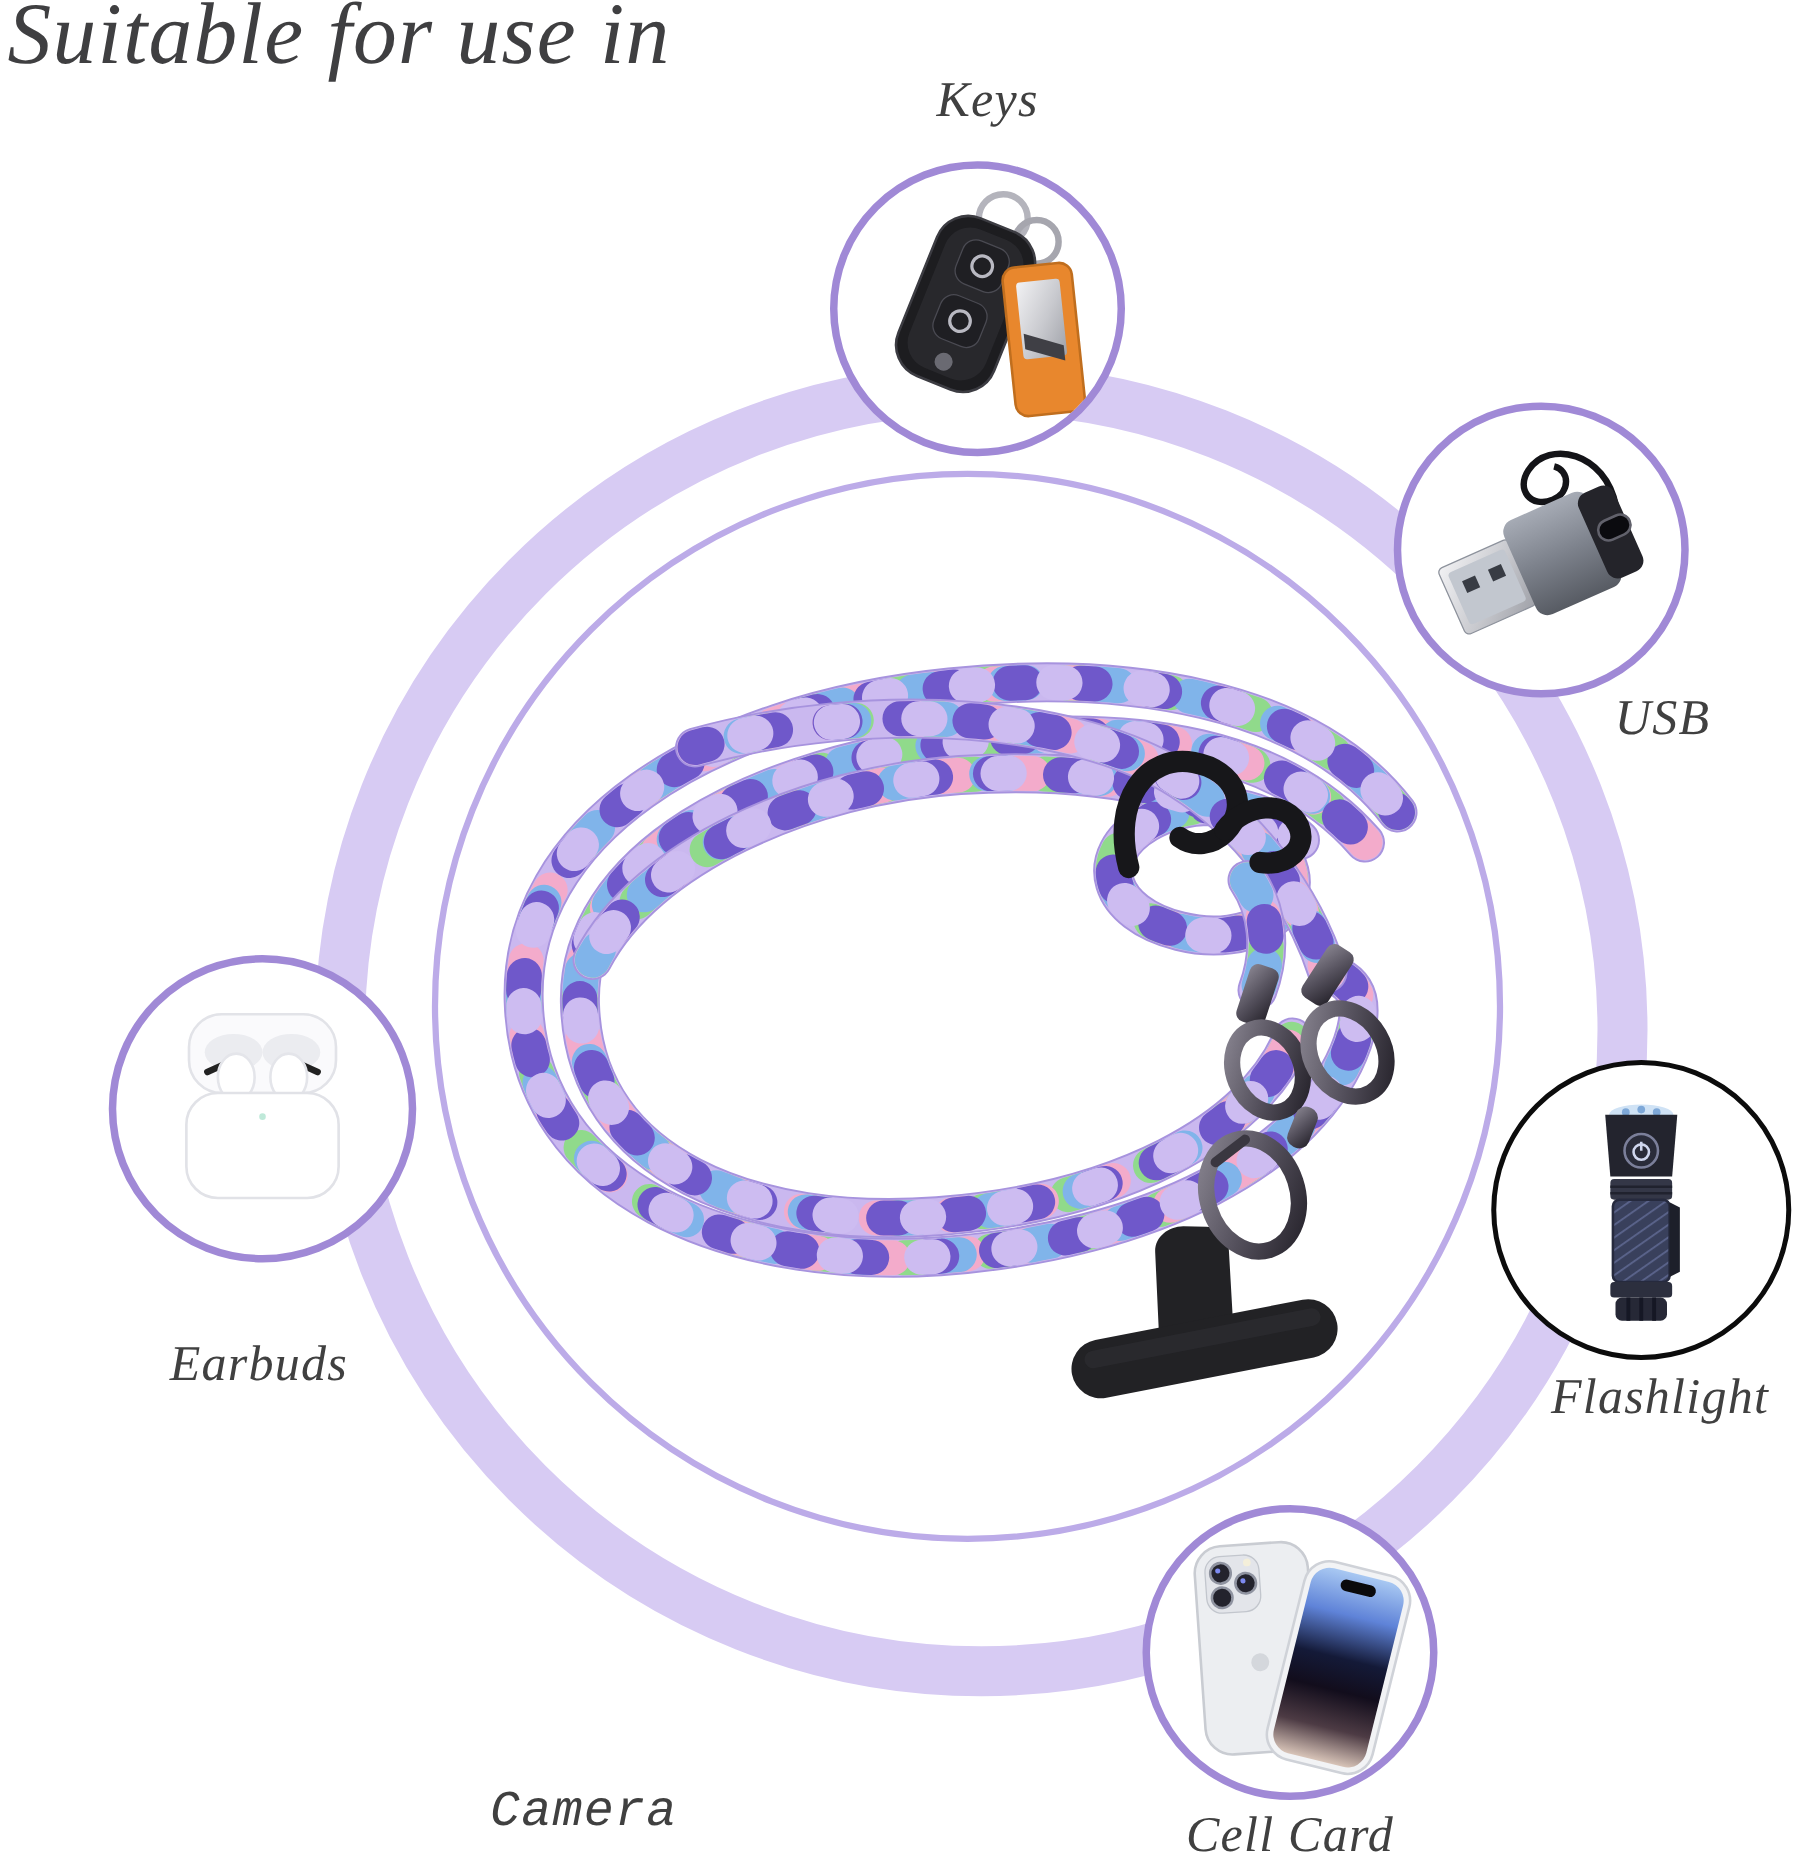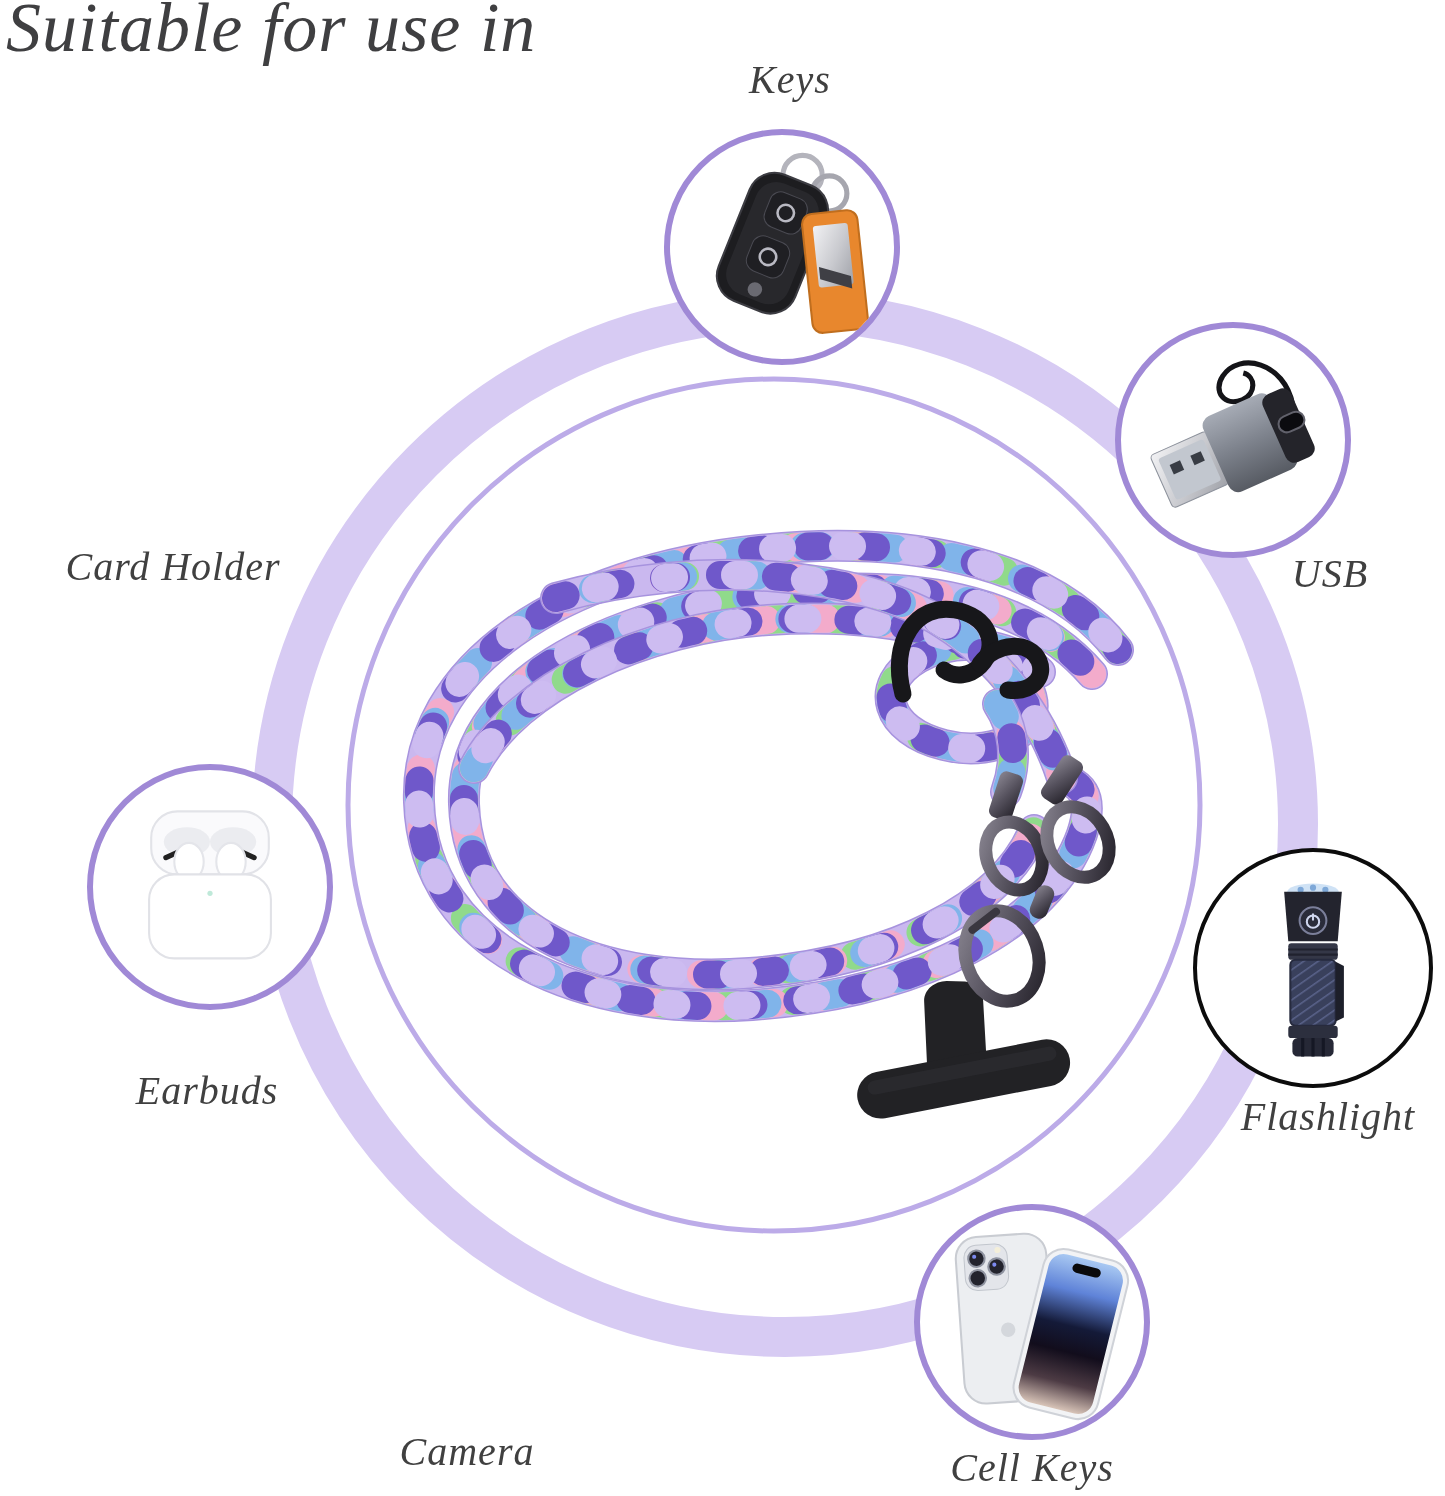--- a/index.html
+++ b/index.html
@@ -174,21 +174,20 @@
         <rect x="38" y="98" width="11" height="10" fill="#383c44"></rect>
         <rect x="60" y="98" width="11" height="10" fill="#383c44"></rect>
         <rect x="82" y="70" width="72" height="80" rx="10" fill="url(#gunbody)"></rect>
         <rect x="144" y="74" width="30" height="72" rx="9" fill="#24242a"></rect>
         <rect x="150" y="100" width="26" height="16" rx="8" fill="#0b0b0f" stroke="#61616b" stroke-width="2"></rect>
       </g>
     </svg>
   </div>
   <div class="item-label" style="left:1330px;top:550px;">USB</div>
 
-  <div class="item-label" style="left:173px;top:543px;">Card Holder</div>
 
   <div class="item-circle" style="left:87px;top:764px;width:246px;height:246px;">
     <svg width="210" height="210" viewBox="0 0 200 200">
       <rect x="44" y="28" width="112" height="60" rx="25" fill="#fafafc" stroke="#e2e3e8" stroke-width="2"></rect>
       <ellipse cx="78" cy="57" rx="22" ry="14" fill="#ebecf0"></ellipse>
       <ellipse cx="122" cy="57" rx="22" ry="14" fill="#ebecf0"></ellipse>
       <g>
         <path d="M 58 72 L 80 62" stroke="#222" stroke-width="5" stroke-linecap="round"></path>
         <ellipse cx="80" cy="76" rx="14" ry="18" fill="#ffffff" stroke="#e4e5ea" stroke-width="2"></ellipse>
       </g>
@@ -225,21 +224,21 @@
       <path d="M 122 94 L 130 98 L 130 148 L 122 152 Z" fill="#1d1f2a"></path>
       <rect x="76" y="156" width="48" height="12" rx="3" fill="#2c2f3e"></rect>
       <rect x="80" y="168" width="40" height="18" rx="5" fill="#262836"></rect>
       <line x1="90" y1="168" x2="90" y2="186" stroke="#151724" stroke-width="3"></line>
       <line x1="100" y1="168" x2="100" y2="186" stroke="#151724" stroke-width="3"></line>
       <line x1="110" y1="168" x2="110" y2="186" stroke="#151724" stroke-width="3"></line>
     </svg>
   </div>
   <div class="item-label" style="left:1328px;top:1093px;">Flashlight</div>
 
-  <div class="item-label" style="left:467px;top:1428px;">Camera</div>
+  <div class="item-label" style="left:467px;top:1428px;font-family:Liberation Mono, monospace;">Camera</div>
 
   <div class="item-circle" style="left:914px;top:1204px;width:236px;height:236px;">
     <svg width="206" height="206" viewBox="0 0 200 200">
       <defs>
           <linearGradient id="screenGrad" x1="0" y1="0" x2="0" y2="1">
         <stop offset="0" stop-color="#a8c8f2"></stop>
             <stop offset="0.22" stop-color="#5f83d8"></stop>
         <stop offset="0.45" stop-color="#141a38"></stop>
             <stop offset="0.62" stop-color="#120d1c"></stop>
         <stop offset="0.82" stop-color="#4d3b44"></stop>
@@ -257,15 +256,15 @@
         <circle cx="71" cy="30" r="3" fill="#f4efda"></circle>
         <circle cx="76" cy="108" r="7" fill="#d4d7dc"></circle>
       </g>
       <g transform="rotate(14 135 110)">
         <rect x="96" y="32" width="84" height="158" rx="20" fill="#f2f3f5" stroke="#cfd2d8" stroke-width="2"></rect>
         <rect x="101" y="37" width="74" height="148" rx="15" fill="url(#screenGrad)"></rect>
         <rect x="124" y="43" width="28" height="9" rx="4.5" fill="#0a0a0c"></rect>
       </g>
     </svg>
   </div>
-  <div class="item-label" style="left:1032px;top:1444px;">Cell Keys</div>
+  <div class="item-label" style="left:1032px;top:1444px;">Cell Card</div>
 
 </div>
 
 </body></html>

